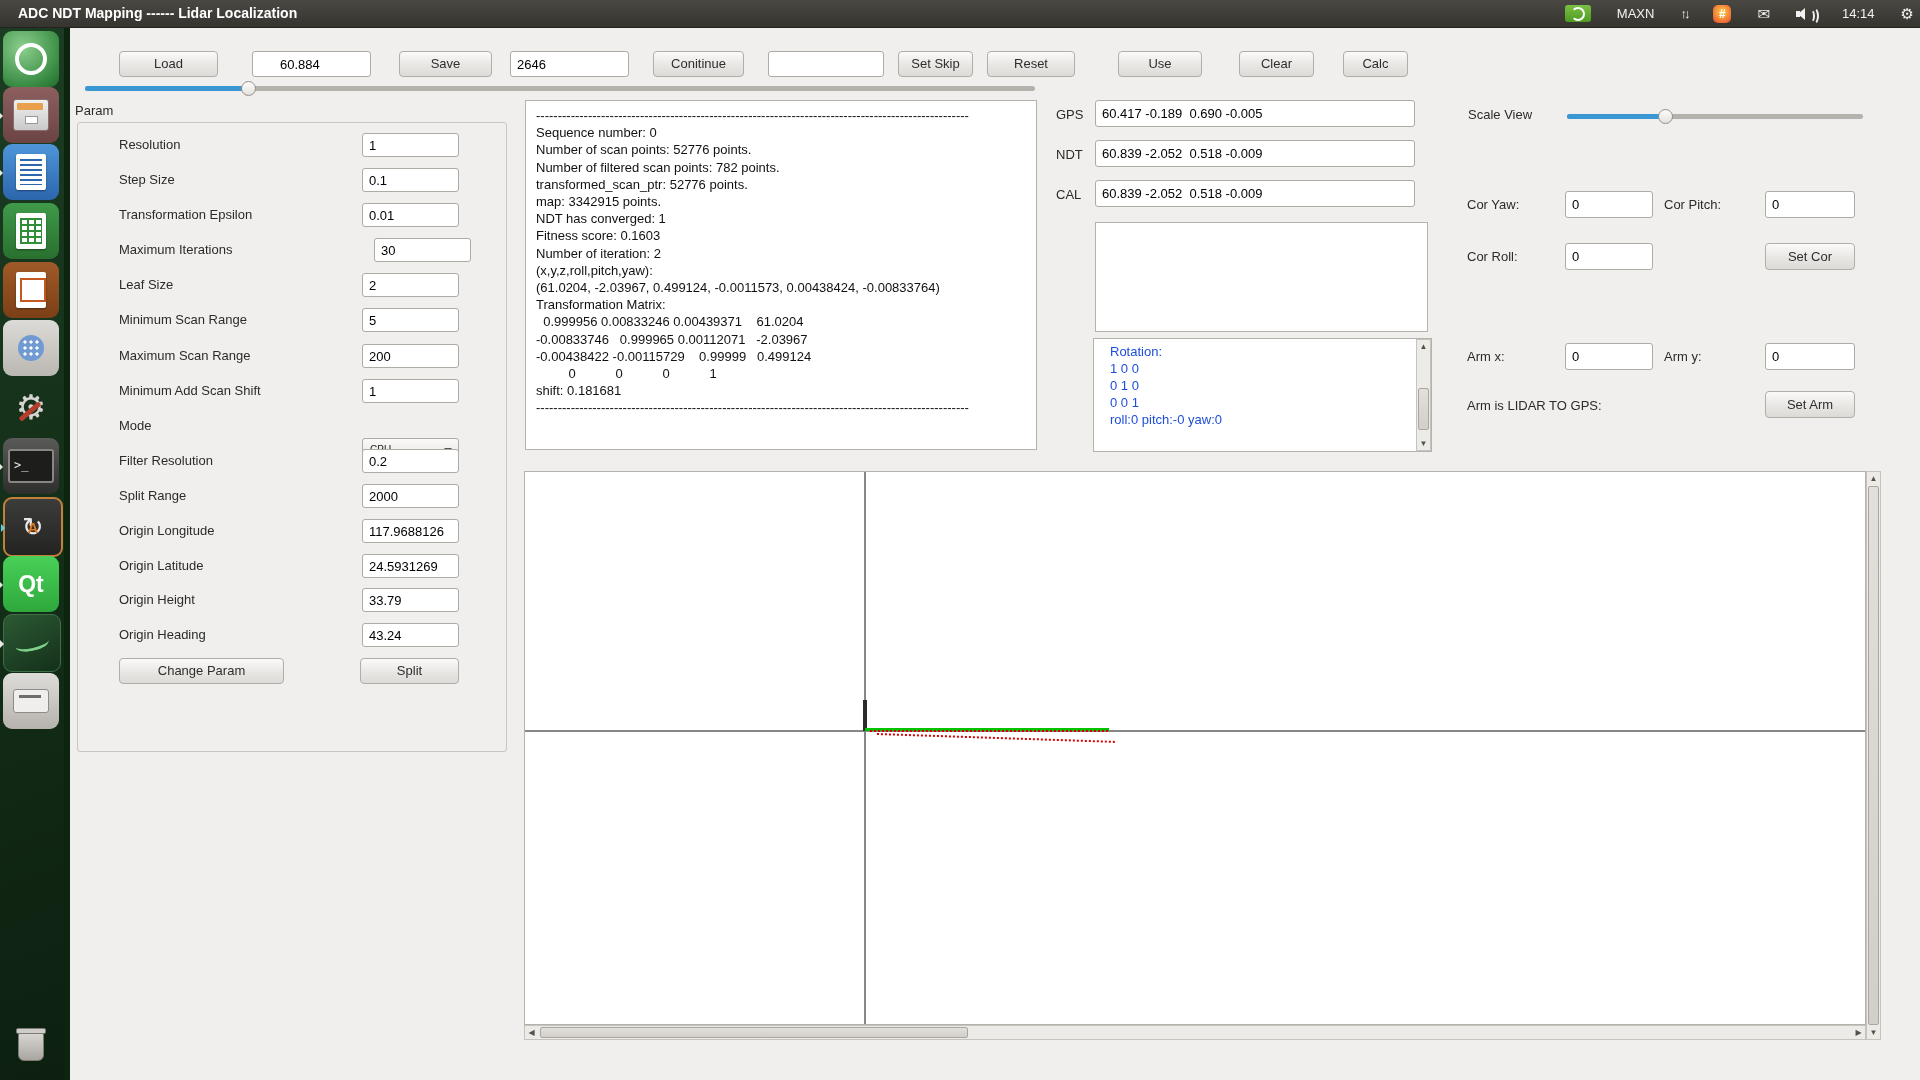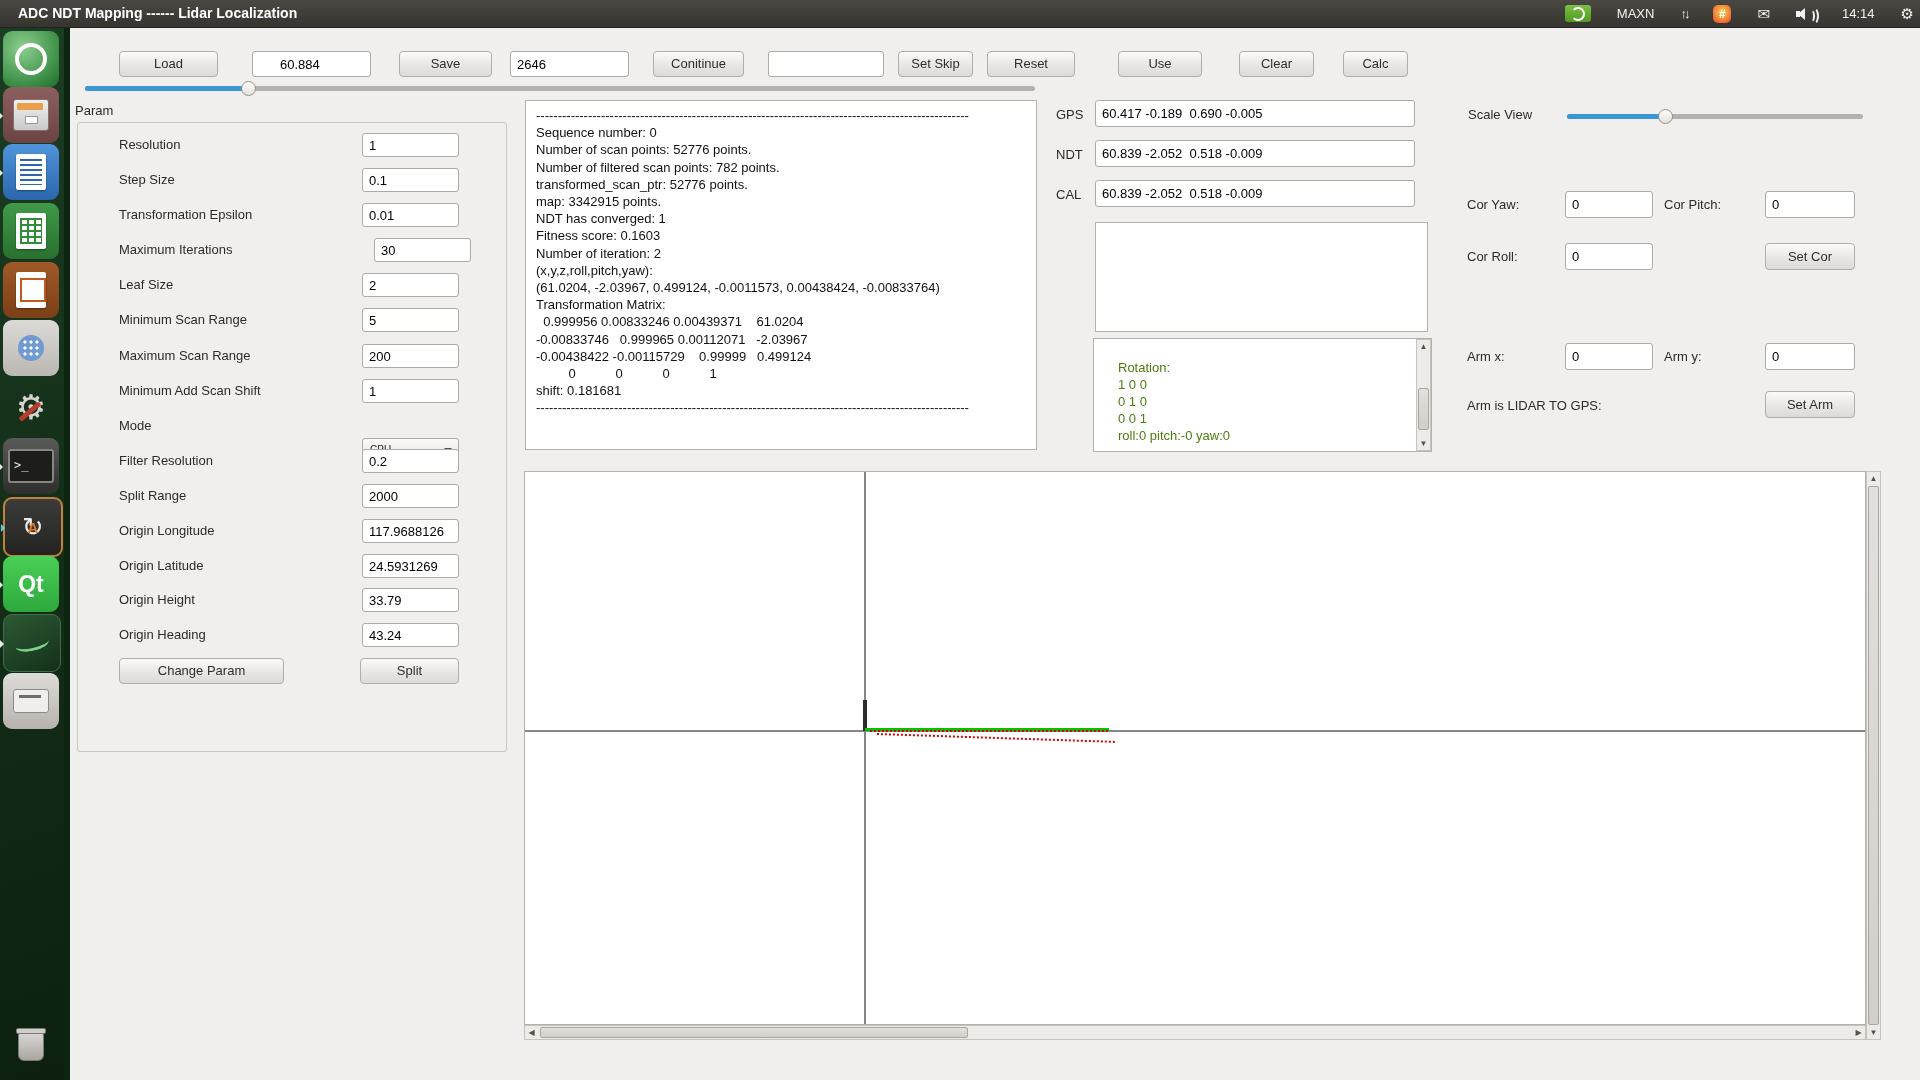--- a/index.html
+++ b/index.html
@@ -107,21 +107,21 @@
   .combo .car{position:absolute;right:6px;top:9px;width:0;height:0;
     border-top:5px solid #555;border-left:4px solid transparent;border-right:4px solid transparent;}
   
   .sb{position:absolute;background:#edebe8;border:1px solid #c6c2bc;box-sizing:border-box;}
   .sb .ar{position:absolute;font-size:8px;color:#55524e;width:100%;text-align:center;line-height:13px;}
   .sb .th{position:absolute;background:linear-gradient(#e2e0dc,#d2cfca);border:1px solid #aba79f;
     border-radius:2px;box-sizing:border-box;}
   .sbh .ar{width:13px;height:100%;line-height:13px;text-align:center;}
   
   .rotwrap{overflow:hidden;}
-  .rottext{position:absolute;left:0;top:16px;right:16px;padding:4px 24px;font-size:13px;line-height:17px;white-space:pre-wrap;color:#4d7c0f;}
+  .rottext{position:absolute;left:0;top:0;right:16px;padding:4px 16px;font-size:13px;line-height:17px;white-space:pre-wrap;color:#1d4ed8;}
 </style>
 </head>
 <body>
 
 <div class="topbar">
   <span class="title">ADC NDT Mapping ------ Lidar Localization</span>
   <div class="tray">
     <span class="nv">
         <i></i>
       </span>

